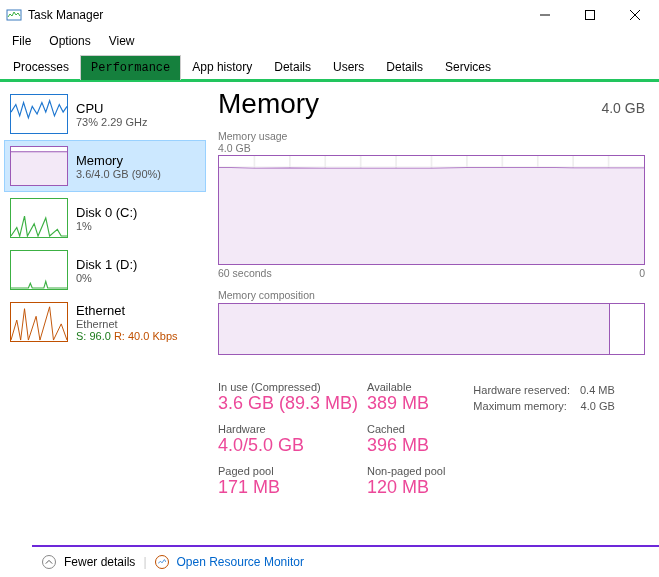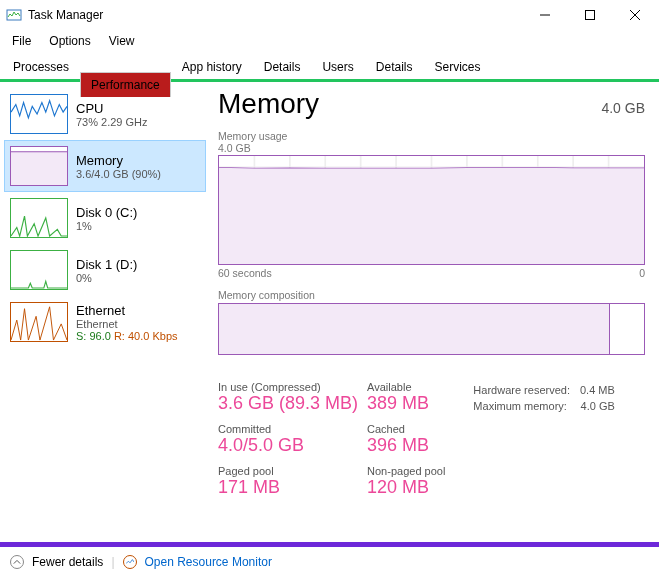--- a/index.html
+++ b/index.html
@@ -10,21 +10,21 @@
 .titlebar .title { flex: 1; font-size: 12px; }
 .win-controls { display: flex; }
 .win-btn { width: 45px; height: 30px; display: flex; align-items: center; justify-content: center; }
 .win-btn svg { width: 10px; height: 10px; }
 
 .menubar { display: flex; gap: 2px; padding: 2px 4px; font-size: 12px; }
 .menubar span { padding: 2px 8px; }
 
 .tabs { display: flex; border-bottom: 3px solid #22c55e; padding: 0 2px; margin-top: 2px; }
 .tab { padding: 5px 10px; font-size: 12px; border: 1px solid transparent; border-bottom: none; cursor: default; }
-.tab.active { border-color: #ccc; background: #b91c1c; position: relative; top: 18px; }
+.tab.active { border-color: #ccc; background: #15803d; position: relative; top: 1px; font-family: Liberation Mono, monospace; }
 
 .content { display: flex; flex: 1; overflow: hidden; }
 
 .sidebar { width: 210px; padding: 6px 4px; display: flex; flex-direction: column; gap: 0; }
 .side-item { display: flex; gap: 8px; padding: 6px 6px; cursor: default; }
 .side-item.selected { background: #cce8ff; border: 1px solid #99d1ff; padding: 5px 5px; }
 .thumb { width: 58px; height: 40px; border: 1px solid; position: relative; background: #fff; flex-shrink: 0; }
 .side-text { display: flex; flex-direction: column; justify-content: center; }
 .side-title { font-size: 13px; }
 .side-sub { font-size: 11px; color: #555; }
@@ -43,21 +43,21 @@
 .comp-fill { background: #f3e9f7; width: 92%; border-right: 1px solid #9b59b6; }
 
 .stats { display: flex; margin-top: 26px; gap: 22px; }
 .stats-left { display: grid; grid-template-columns: auto auto; column-gap: 28px; row-gap: 14px; gap: 9px; }
 .stat-lbl { font-size: 11px; color: #555; }
 .stat-val { font-size: 18px; color: #ec4899; margin-top: 0px; }
 .stats-right { font-size: 11px; color: #555; }
 .stats-right table td { padding: 1px 4px; }
 .stats-right table td:last-child { text-align: right; }
 
-.footer { display: flex; align-items: center; gap: 8px; padding: 8px 10px; border-top: 5px solid #6d28d9; }
+.footer { display: flex; align-items: center; gap: 8px; padding: 8px 10px; border-top: 2px solid #6d28d9; margin-left: 32px; }
 .footer .link { color: #0066cc; }
 .footer .sep { color: #ccc; }
 .circ-icon { width: 14px; height: 14px; border: 1px solid #888; border-radius: 50%; display: inline-flex; align-items: center; justify-content: center; font-size: 9px; }
 
 svg { display: block; }
 </style>
 </head>
 <body>
 
 <div class="titlebar">
@@ -222,21 +222,21 @@
       <div class="stats-left">
         <div>
           <div class="stat-lbl">In use (Compressed)</div>
           <div class="stat-val">3.6 GB (89.3 MB)</div>
         </div>
         <div>
           <div class="stat-lbl">Available</div>
           <div class="stat-val">389 MB</div>
         </div>
         <div>
-          <div class="stat-lbl">Committed</div>
+          <div class="stat-lbl">Hardware</div>
           <div class="stat-val">4.0/5.0 GB</div>
         </div>
         <div>
           <div class="stat-lbl">Cached</div>
           <div class="stat-val">396 MB</div>
         </div>
         <div>
           <div class="stat-lbl">Paged pool</div>
           <div class="stat-val">171 MB</div>
         </div>

